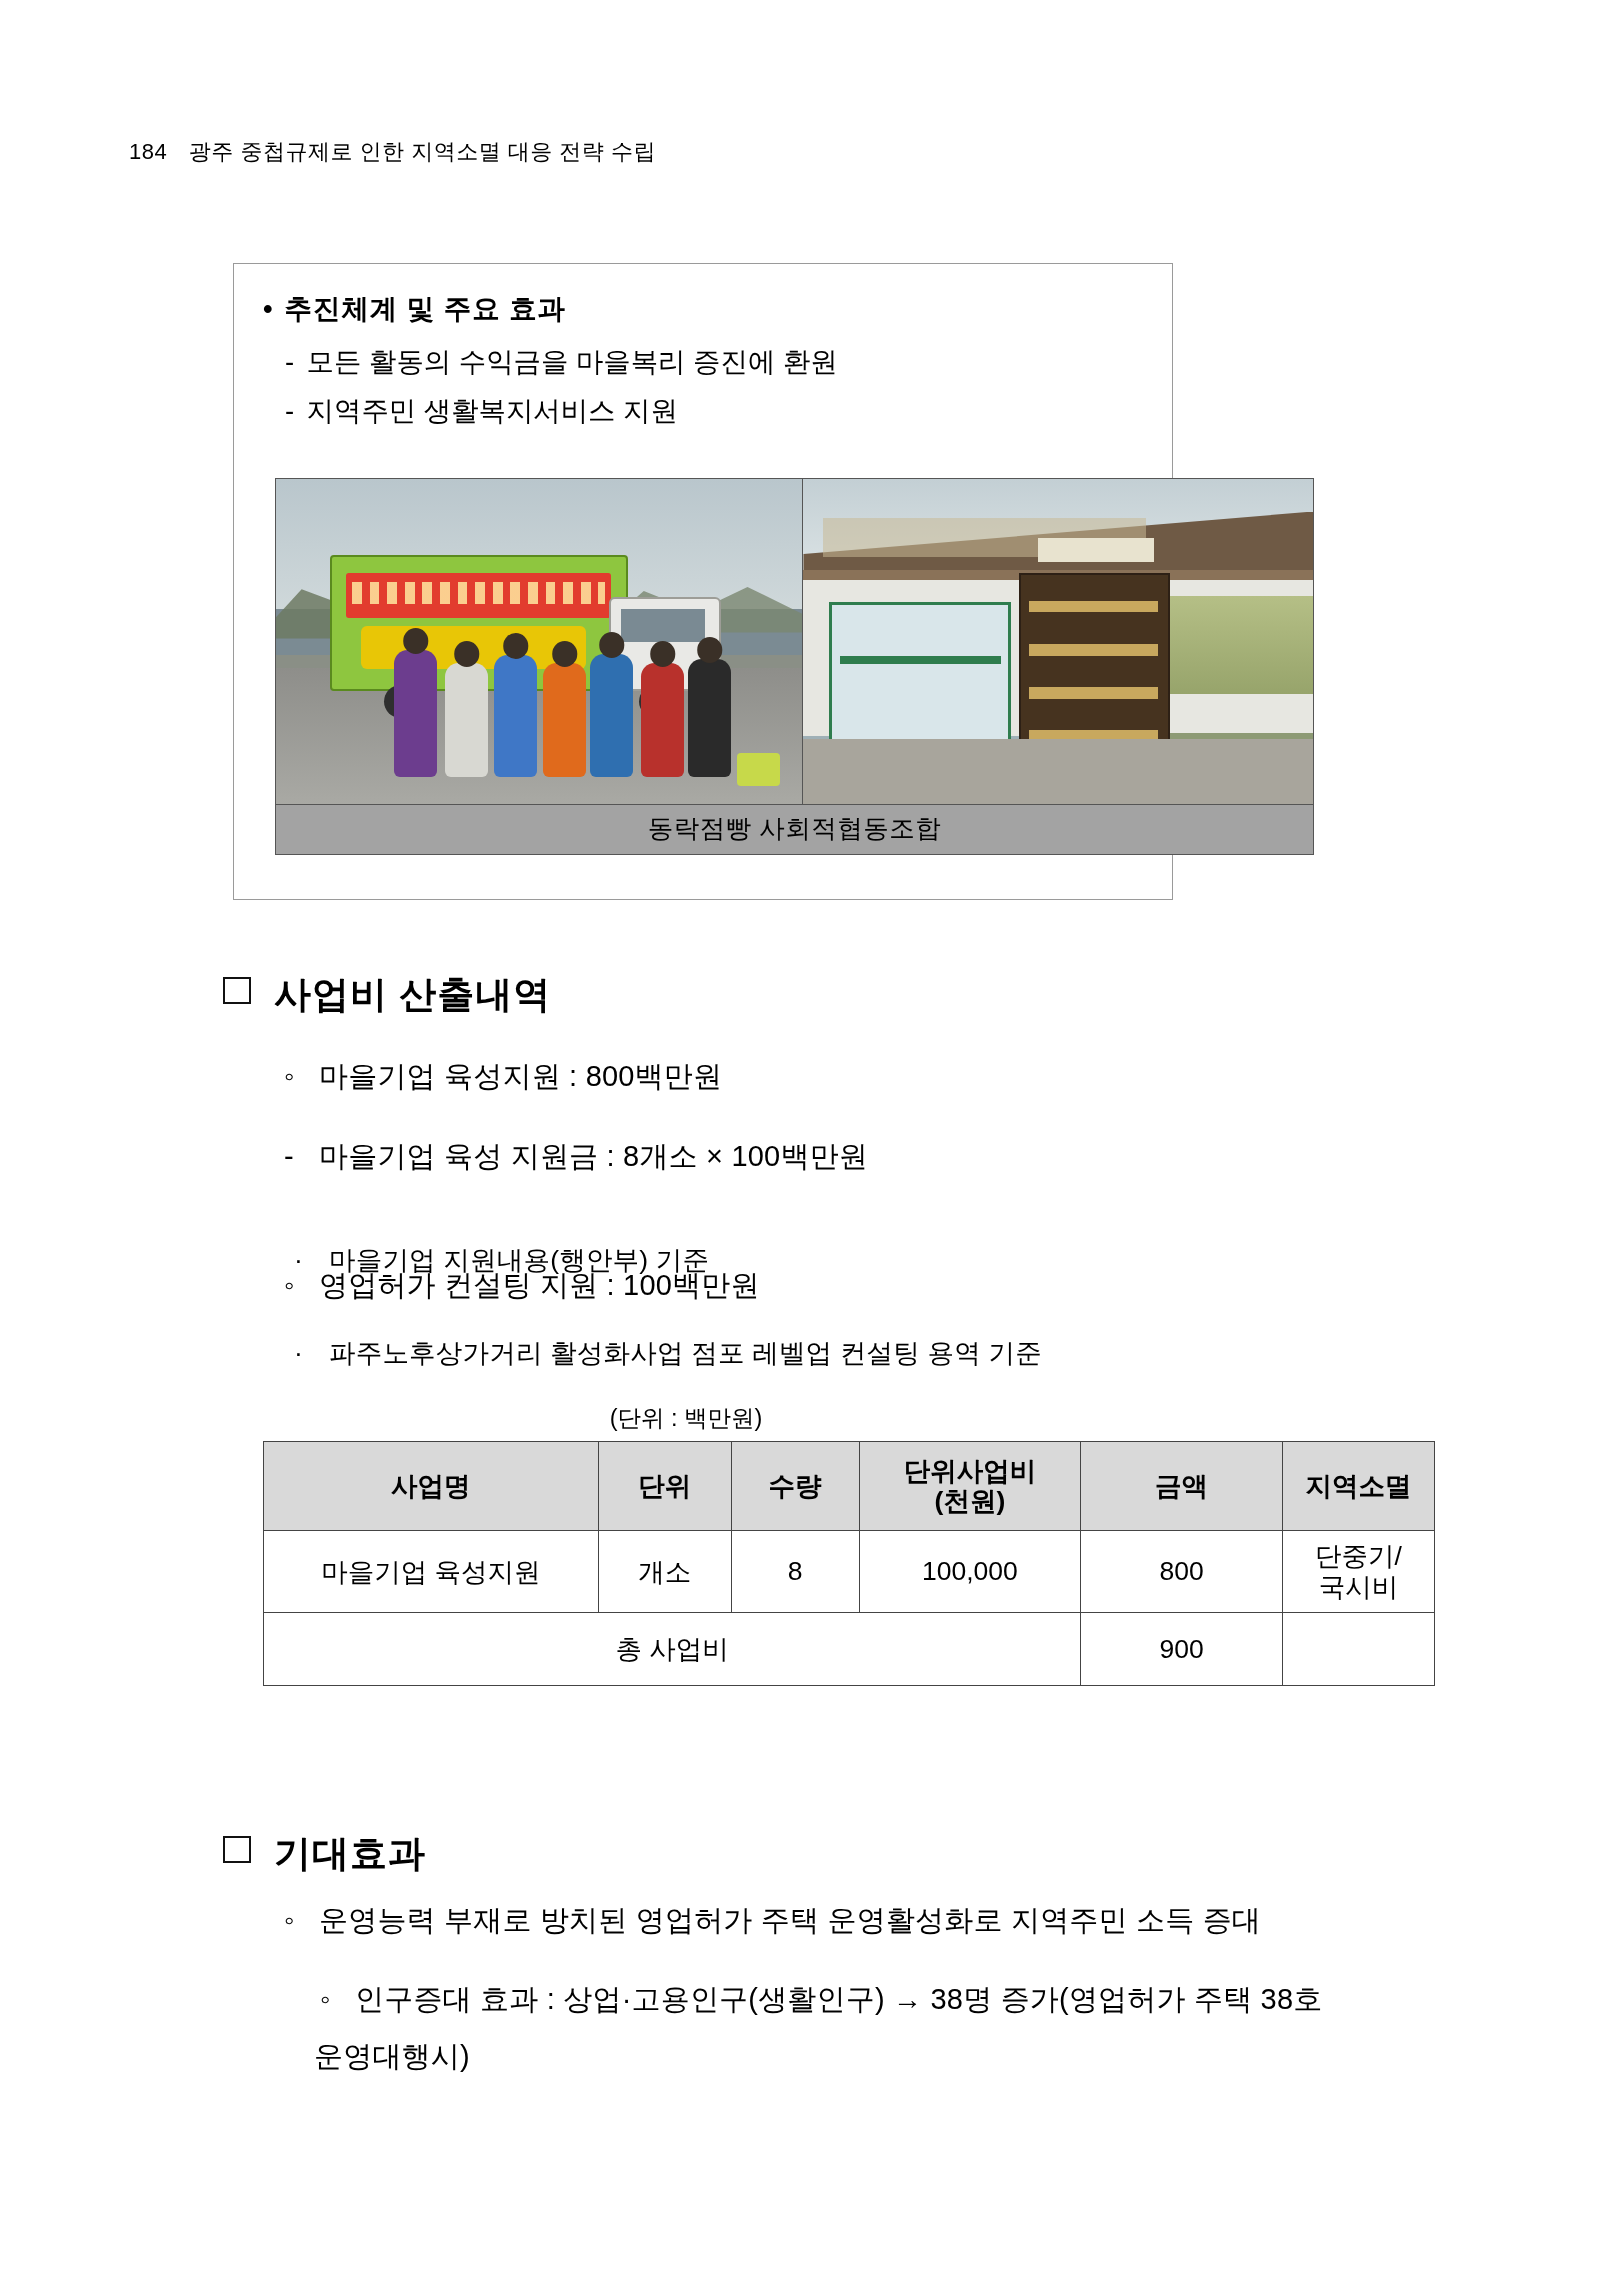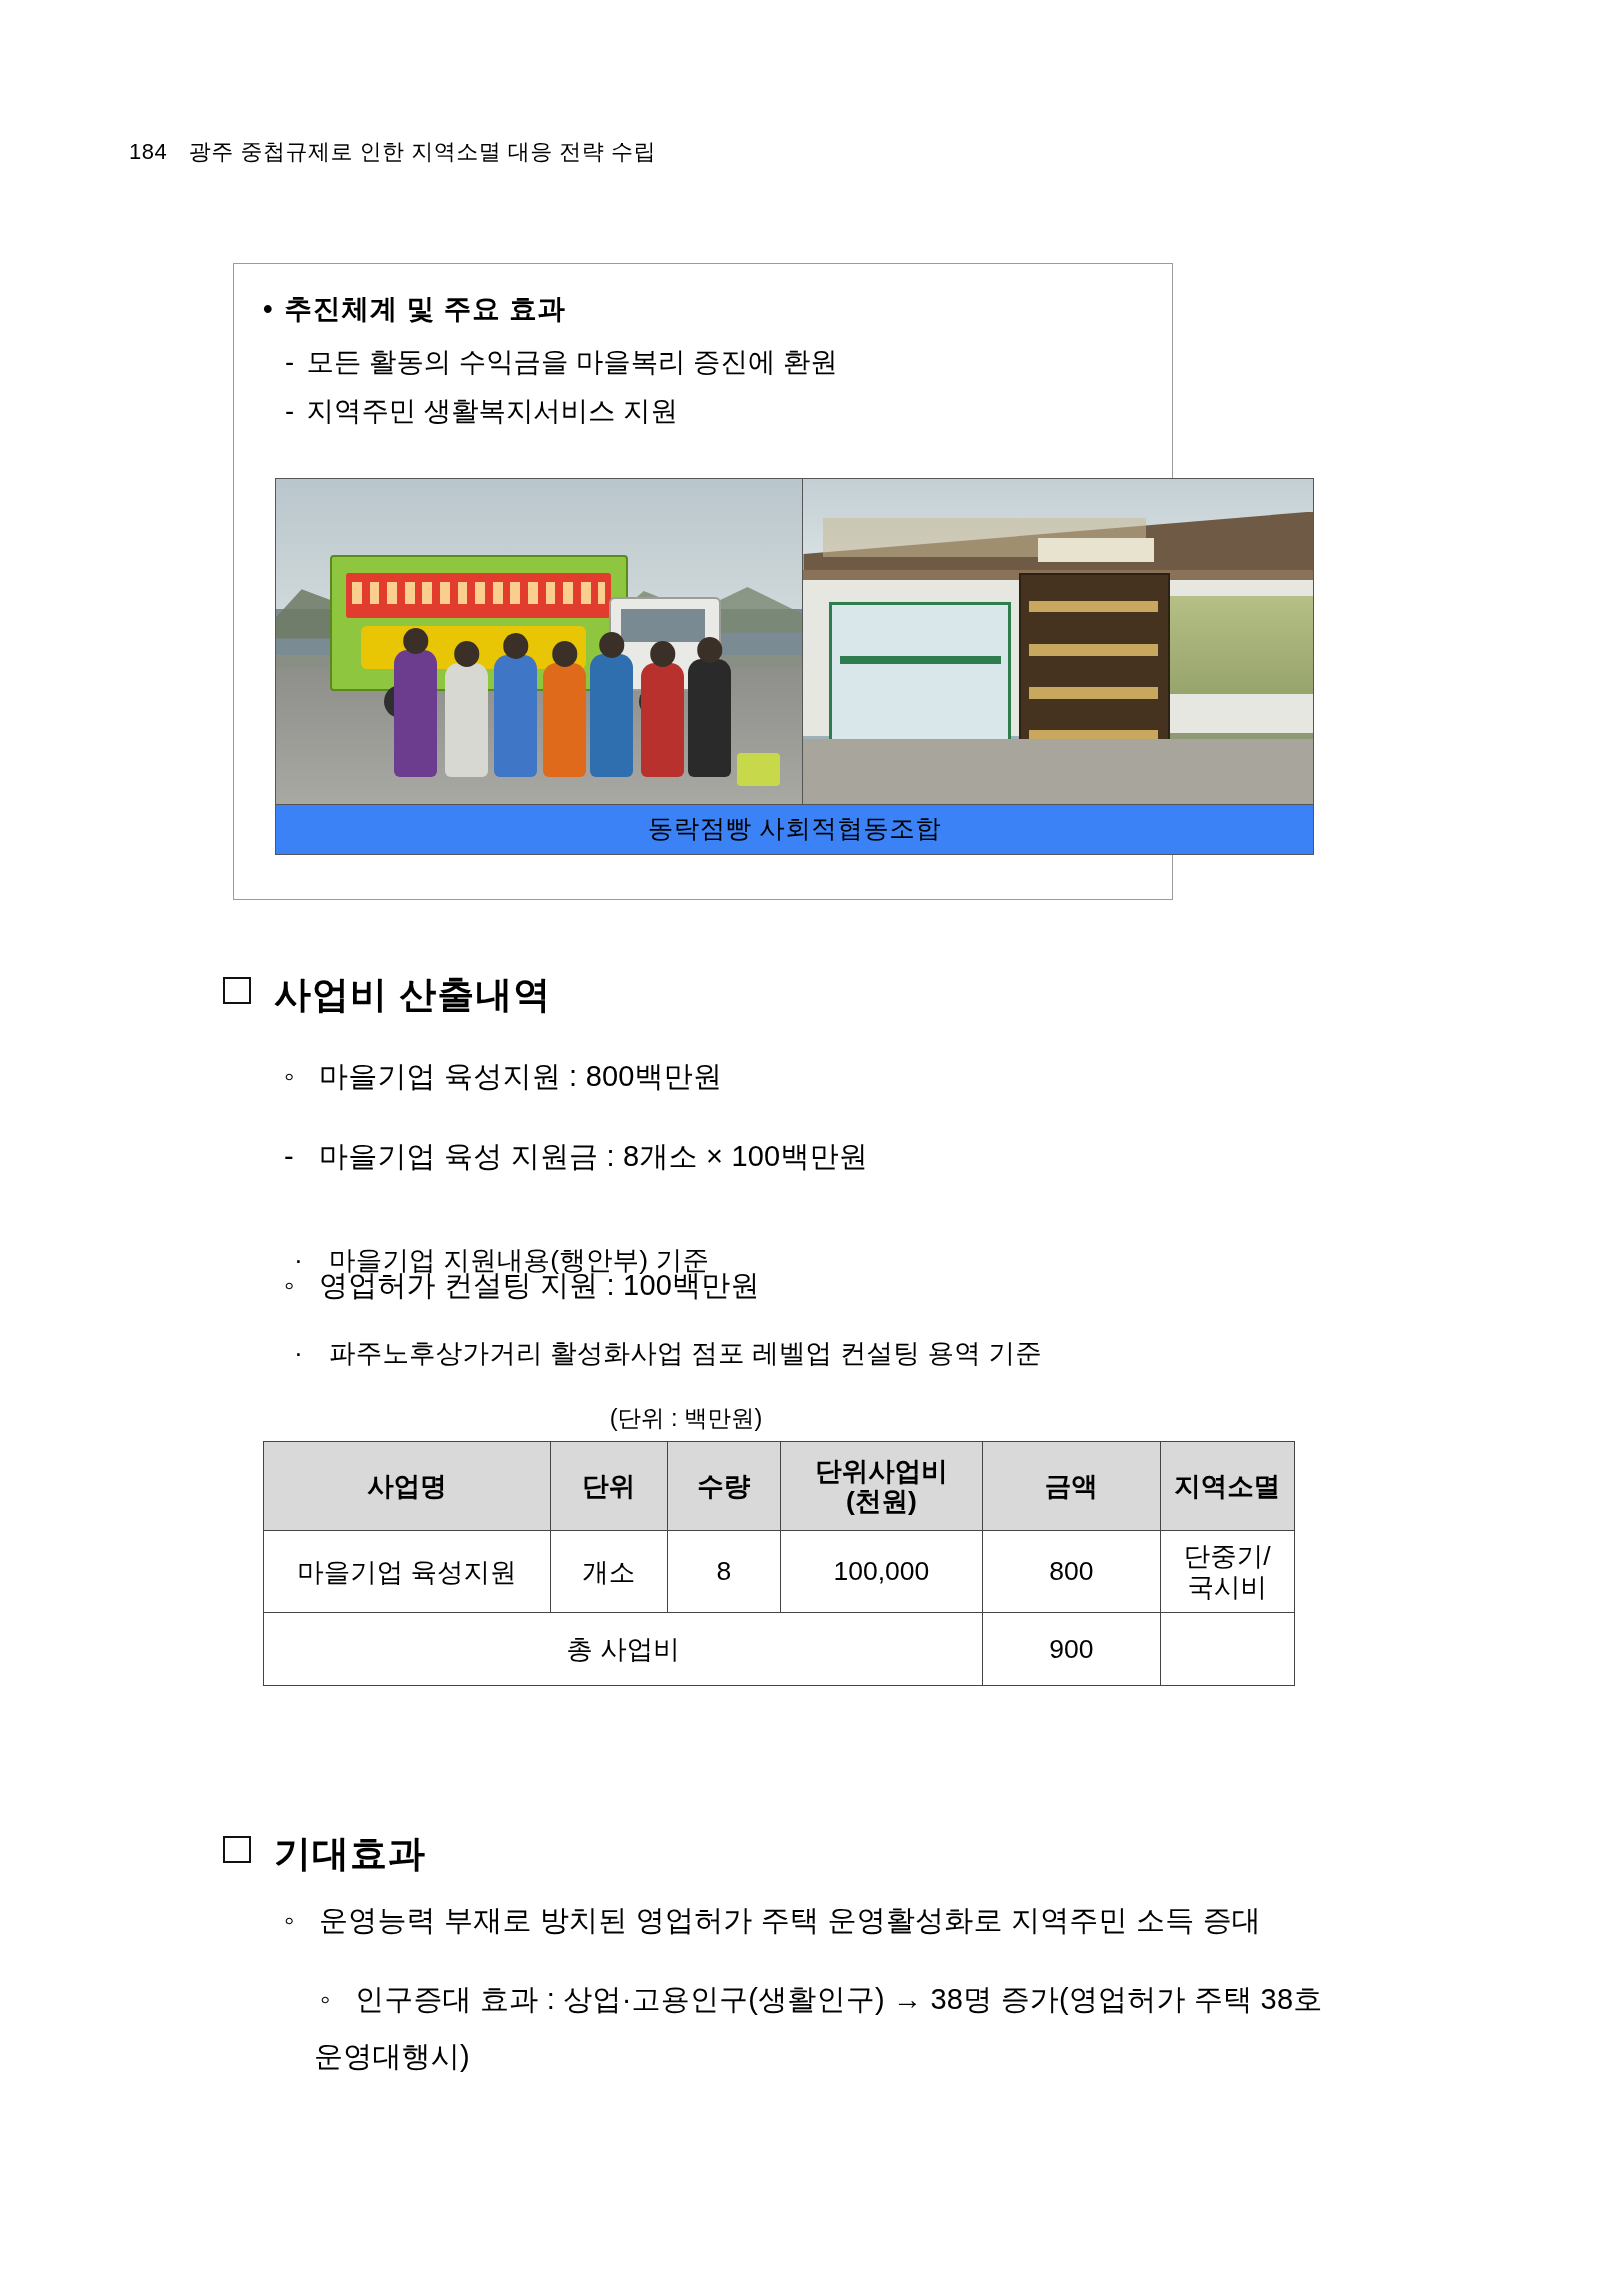--- a/index.html
+++ b/index.html
@@ -101,21 +101,21 @@
   }
   .fig-right {
     width: 510px;
     background: #9fb0b6;
   }
   .figcaption {
     border-top: 1px solid #555;
     text-align: center;
     font-size: 25.5px;
     padding: 5.9px 0 7.8px;
-    background: #3b82f6;
+    background: #a3a3a3;
     letter-spacing: 0.5px;
   }
 
   
   .sky-l {
     position: absolute; left: 0; top: 0; width: 100%; height: 40%;
     background: linear-gradient(#b9c6cc, #cfd8da);
   }
   .mtn-l {
     position: absolute; left: -19.6px; top: 22%; width: 323px; height: 88px;
@@ -292,21 +292,21 @@
     width: 1372px;
     text-align: center;
     font-size: 23.5px;
   }
 
   
   table.cost {
     position: absolute;
     top: 1441px;
     left: 263px;
-    width: 1032px;
+    width: 1172px;
     border-collapse: collapse;
     font-size: 26.5px;
   }
   table.cost th, table.cost td {
     border: 1px solid #444;
     text-align: center;
     padding: 9.8px 3.9px;
   }
   table.cost thead th {
     background: #d9d9d9;

